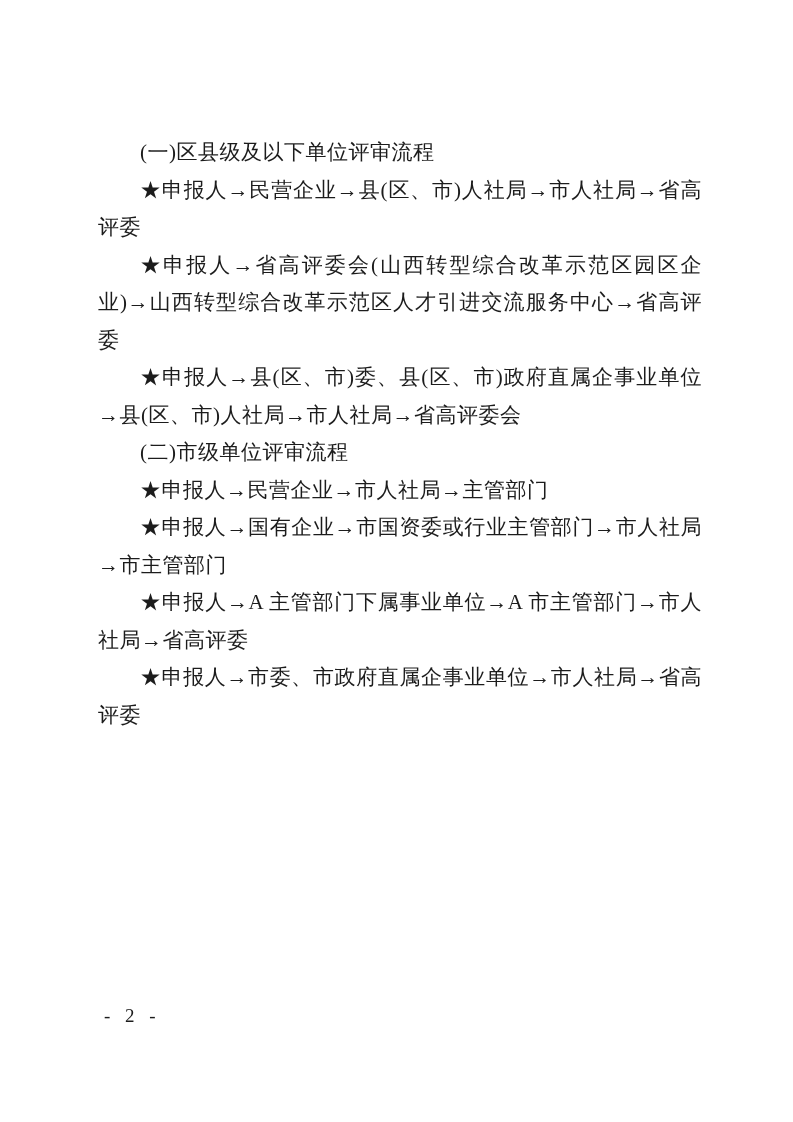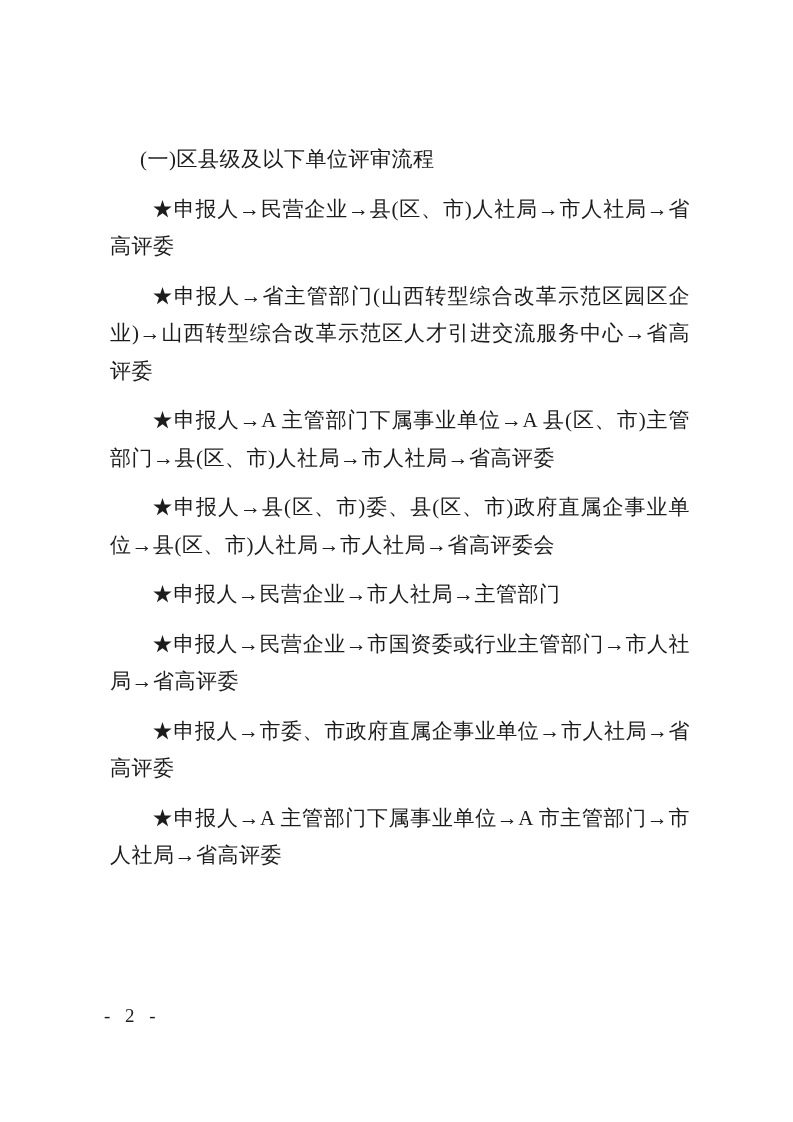--- a/index.html
+++ b/index.html
@@ -12,37 +12,37 @@
     width: 793px;
     height: 1122px;
     background: #ffffff;
     overflow: hidden;
     font-family: "Liberation Serif", "DejaVu Serif", serif;
     color: #1c1c1c;
   }
   .content {
     position: absolute;
     left: 98px;
-    top: 141px;
+    top: 134px;
     width: 604px;
     font-size: 21px;
     line-height: 37.5px;
     text-align: justify;
     letter-spacing: 0.5px;
   }
   .content h2 {
     margin: 0;
     font-size: 21px;
     font-weight: normal;
     line-height: 37.5px;
     text-indent: 2em;
     text-align: left;
   }
   .content p {
-    margin: 12px;
+    margin: 0;
     text-indent: 2em;
   }
   .page-footer {
     position: absolute;
     left: 104px;
     top: 1005px;
     font-size: 19px;
     letter-spacing: 5px;
     color: #1c1c1c;
   }
@@ -50,30 +50,30 @@
 </head>
 <body>
 
 <div class="page">
 
   <main class="content">
 
     <section>
       <h2>(一)区县级及以下单位评审流程</h2>
       <p>★申报人→民营企业→县(区、市)人社局→市人社局→省高评委</p>
-      <p>★申报人→省主管部门(山西转型综合改革示范区园区企业)→山西转型综合改革示范区人才引进交流服务中心→省高评委</p>
-      <p>★申报人→A 主管部门下属事业单位→A 县(区、市)主管部门→县(区、市)人社局→市人社局→省高评委</p>
+      <p>★申报人→省高评委会(山西转型综合改革示范区园区企业)→山西转型综合改革示范区人才引进交流服务中心→省高评委</p>
       <p>★申报人→县(区、市)委、县(区、市)政府直属企事业单位→县(区、市)人社局→市人社局→省高评委会</p>
     </section>
 
     <section>
+      <h2>(二)市级单位评审流程</h2>
       <p>★申报人→民营企业→市人社局→主管部门</p>
-      <p>★申报人→民营企业→市国资委或行业主管部门→市人社局→省高评委</p>
+      <p>★申报人→国有企业→市国资委或行业主管部门→市人社局→市主管部门</p>
+      <p>★申报人→A 主管部门下属事业单位→A 市主管部门→市人社局→省高评委</p>
       <p>★申报人→市委、市政府直属企事业单位→市人社局→省高评委</p>
-      <p>★申报人→A 主管部门下属事业单位→A 市主管部门→市人社局→省高评委</p>
     </section>
 
     <section>
     </section>
 
   </main>
 
   <footer class="page-footer">
     <span>- 2 -</span>
   </footer>

